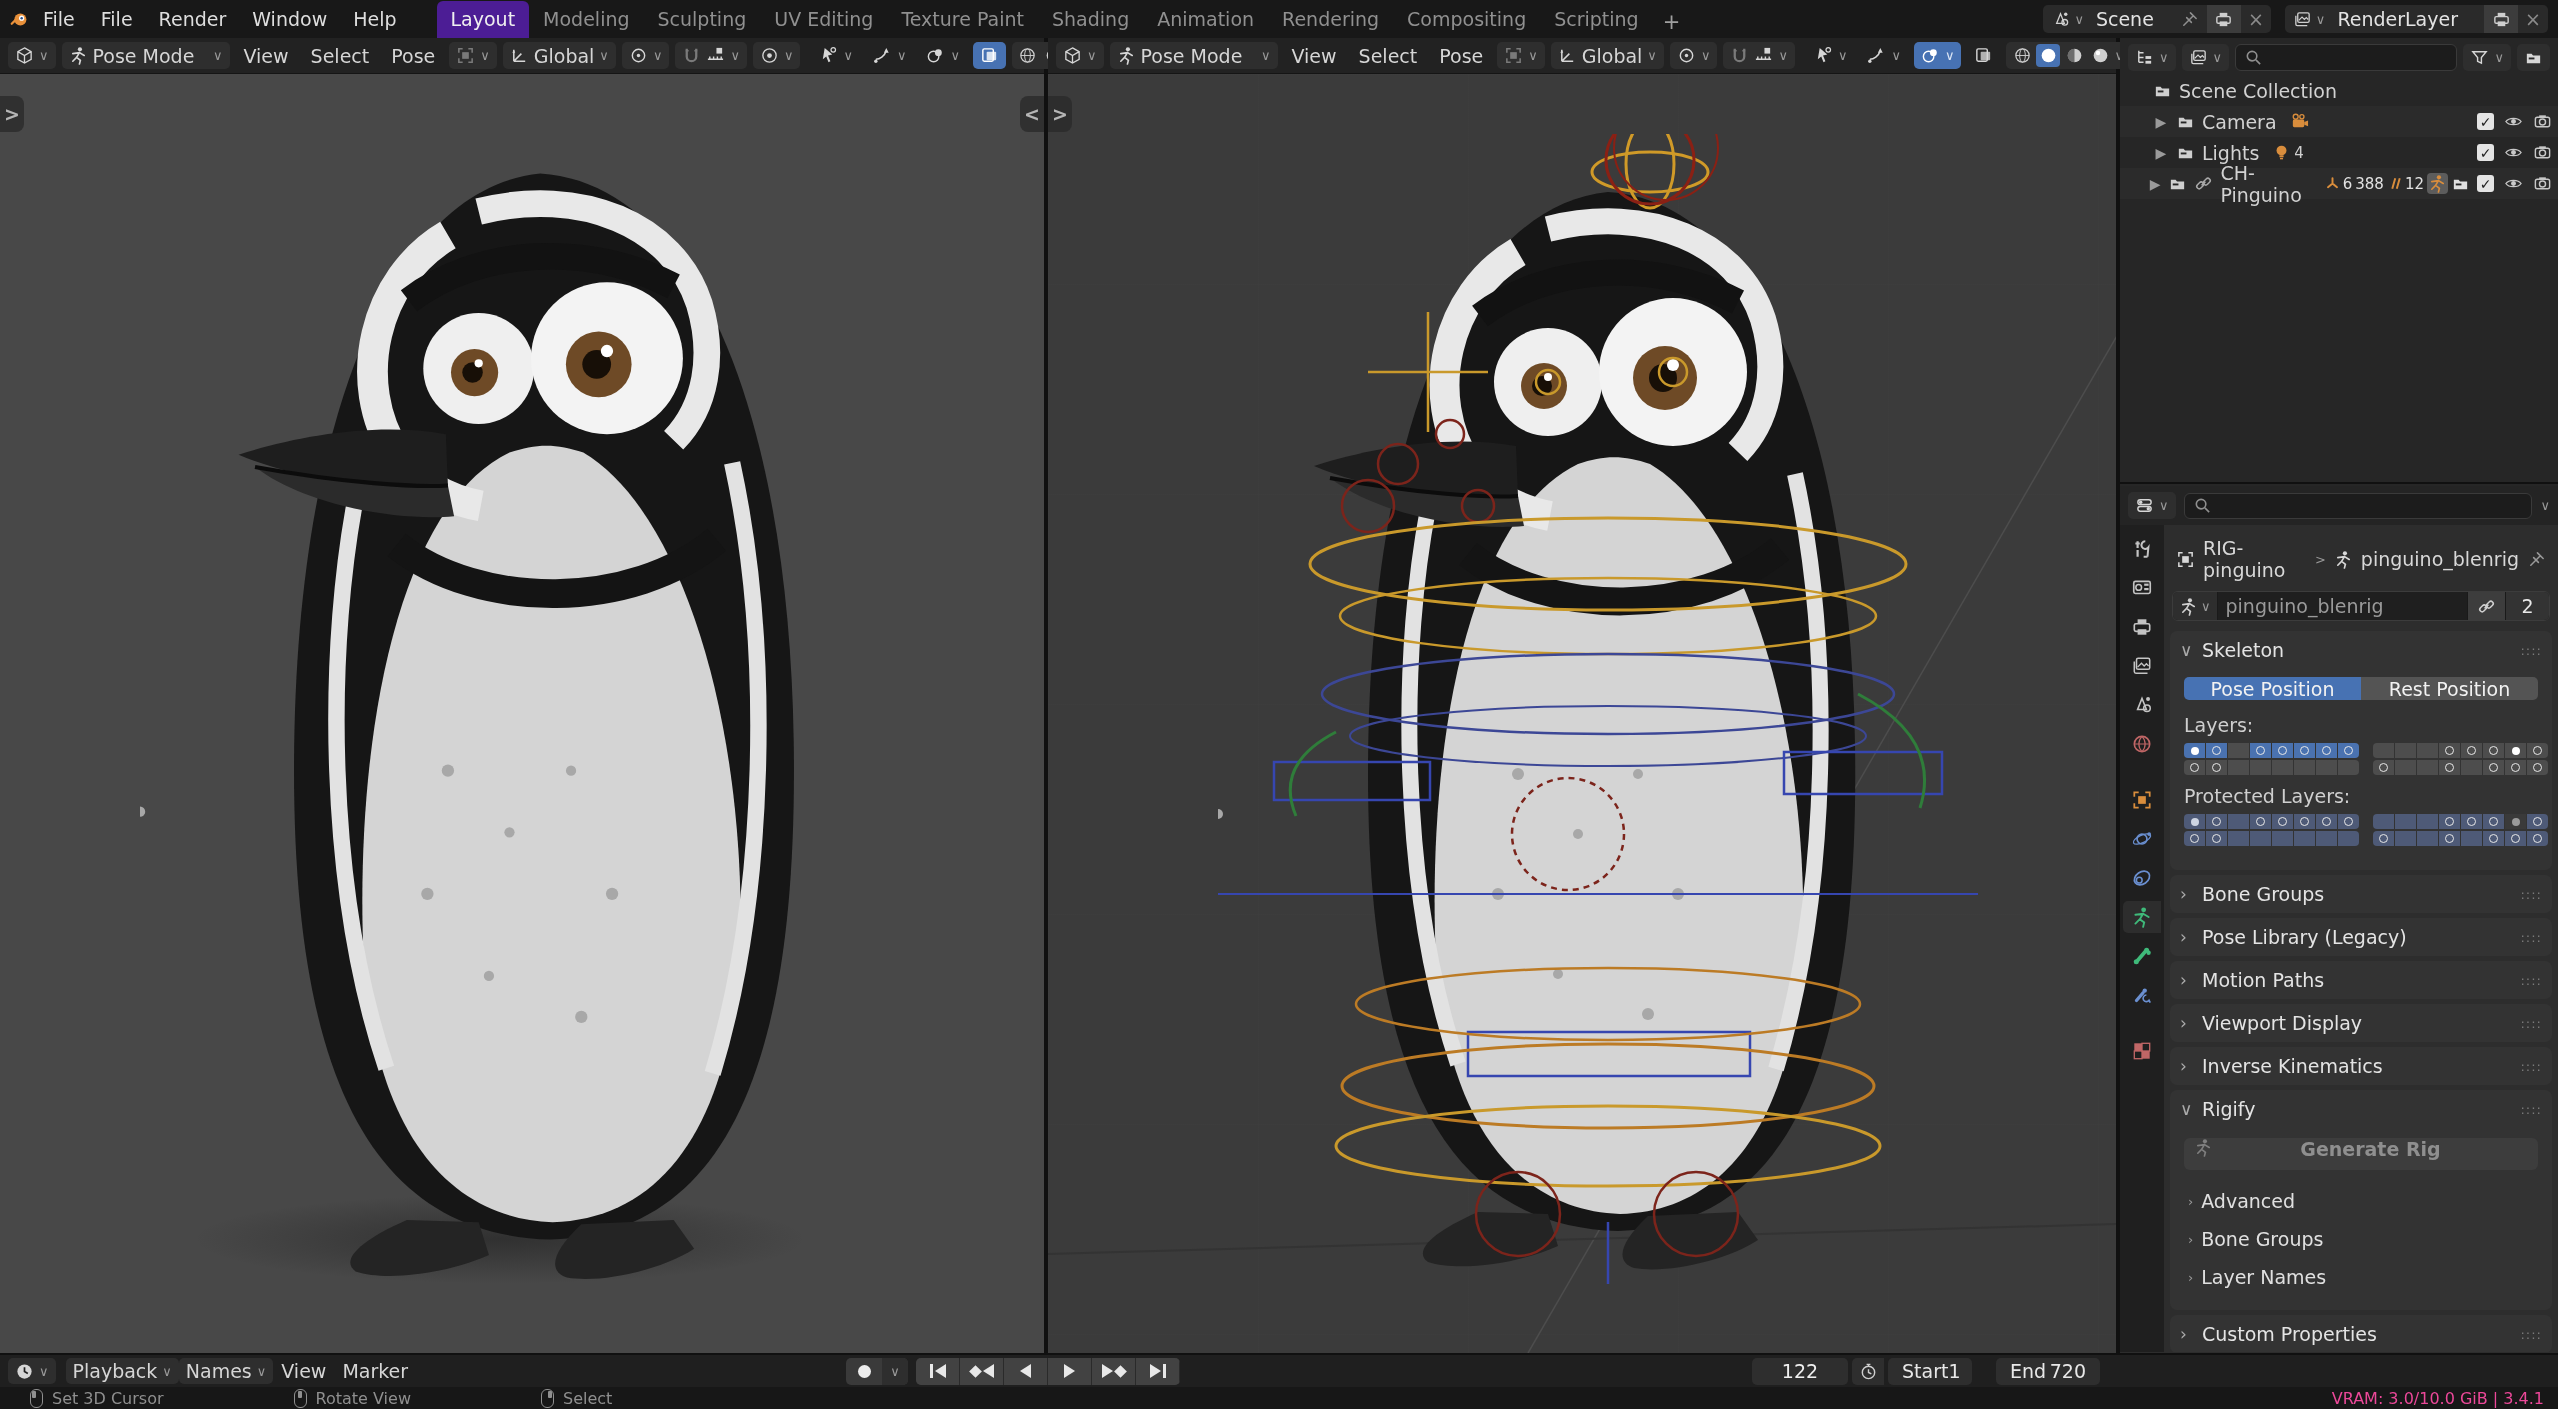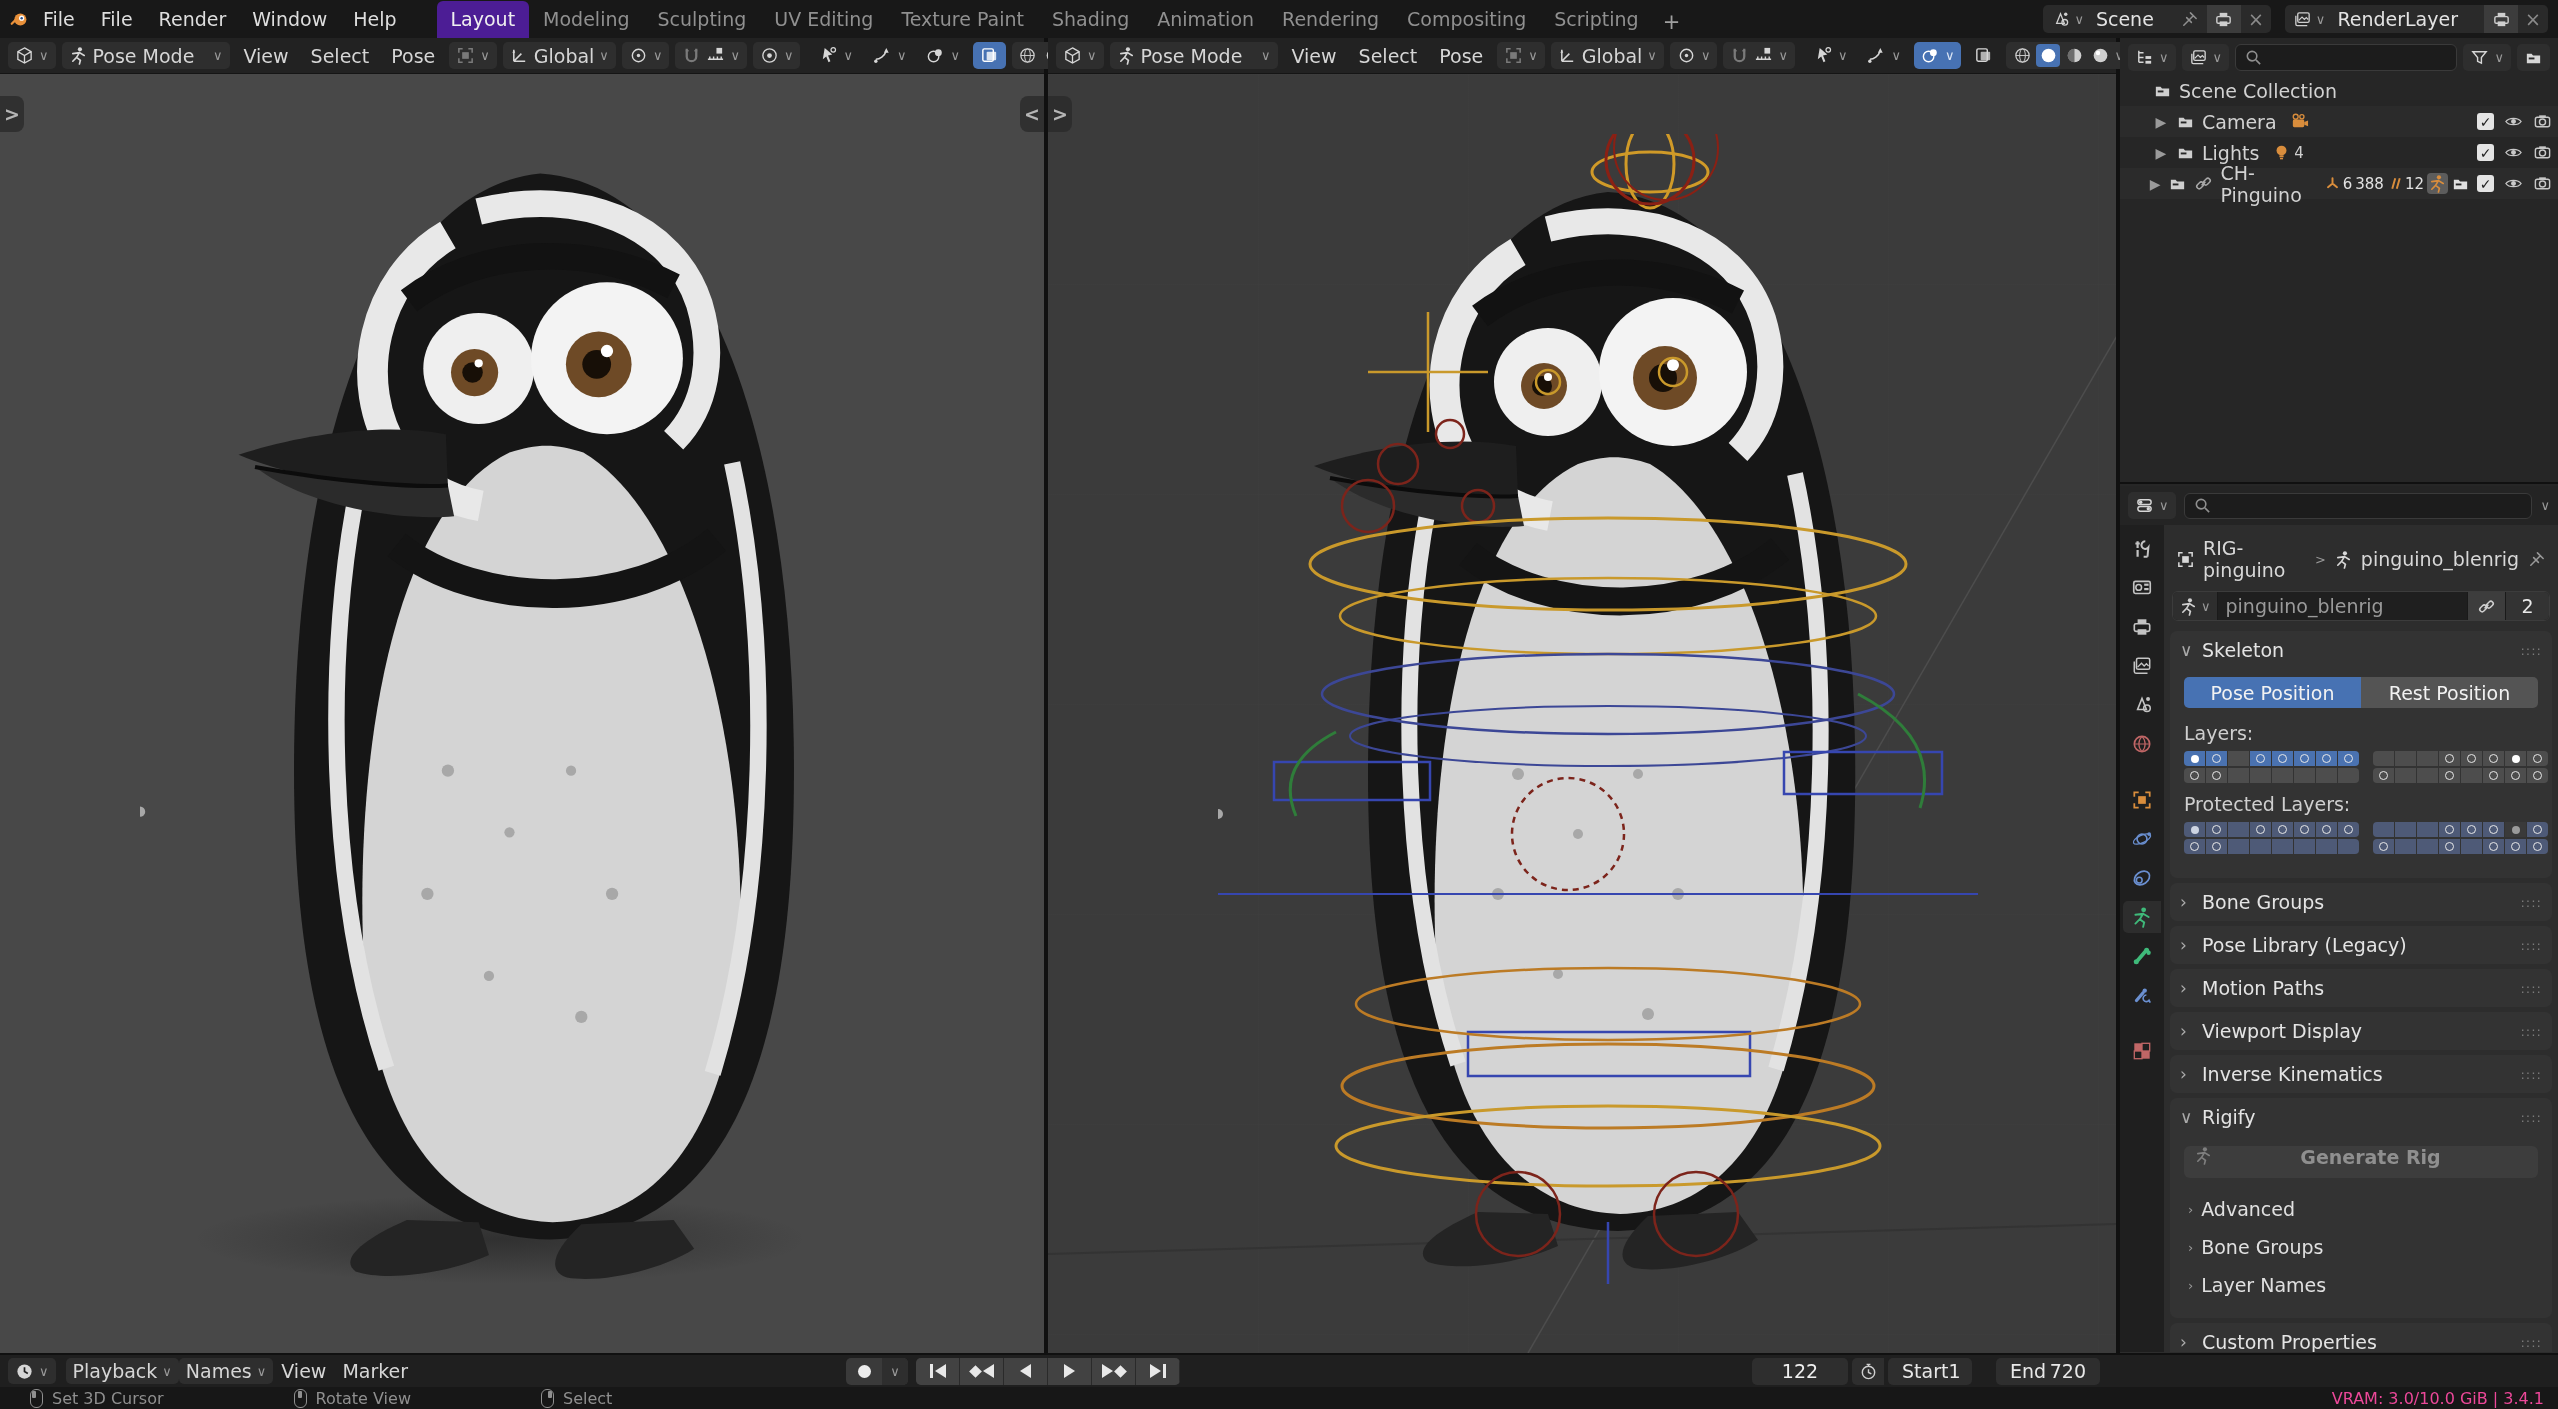--- a/index.html
+++ b/index.html
@@ -82,21 +82,21 @@
   .idblock { display:flex; align-items:center; height:30px; background:#1f1f1f; border:1px solid #3c3c3c; border-radius:6px; overflow:hidden; margin:0 2px 10px; }
   .idblock .mini { display:flex; align-items:center; gap:3px; padding:0 6px; background:#2e2e2e; height:100%; border-right:1px solid #1a1a1a; }
   .idblock .name { flex:1; color:#9a9a9a; padding:0 8px; }
   .idblock .lnk { width:38px; height:100%; background:#3d3d3d; display:flex; align-items:center; justify-content:center; border-left:1px solid #1a1a1a; }
   .idblock .users { width:44px; height:100%; background:#333; color:#e8e8e8; display:flex; align-items:center; justify-content:center; border-left:1px solid #1a1a1a; }
   .panel { background:#333333; border-radius:7px; margin:0 0 5px; }
   .panel-hdr { display:flex; align-items:center; gap:8px; padding:8px 10px; color:#e4e4e4; }
   .panel-hdr .dis { color:#aaa; width:14px; font-size:17px; }
   .drag-dots { margin-left:auto; color:#7a7a7a; font-size:13px; letter-spacing:1px; }
   .panel-body { padding:2px 14px 14px; }
-  .seg2 { display:flex; height:31px; border-radius:5px; overflow:hidden; margin:6px 0 14px; }
+  .seg2 { display:flex; height:23px; border-radius:5px; overflow:hidden; margin:6px 0 14px; }
   .seg2 > div { flex:1; display:flex; align-items:center; justify-content:center; color:#f2f2f2; }
   .seg2 .on { background:#4772b3; }
   .seg2 .off { background:#545454; }
   .lbl { color:#cfcfcf; margin:4px 0 7px; }
   .layer-wrap { display:flex; gap:14px; margin-bottom:10px; }
   .layer-block { display:flex; flex-direction:column; gap:2px; }
   .lrow { display:grid; grid-template-columns:repeat(8, 21px); gap:1px; }
   .lcell { height:15px; background:#4d4d4d; display:flex; align-items:center; justify-content:center; }
   .lrow .lcell:first-child { border-radius:4px 0 0 4px; }
   .lrow .lcell:last-child { border-radius:0 4px 4px 0; }

